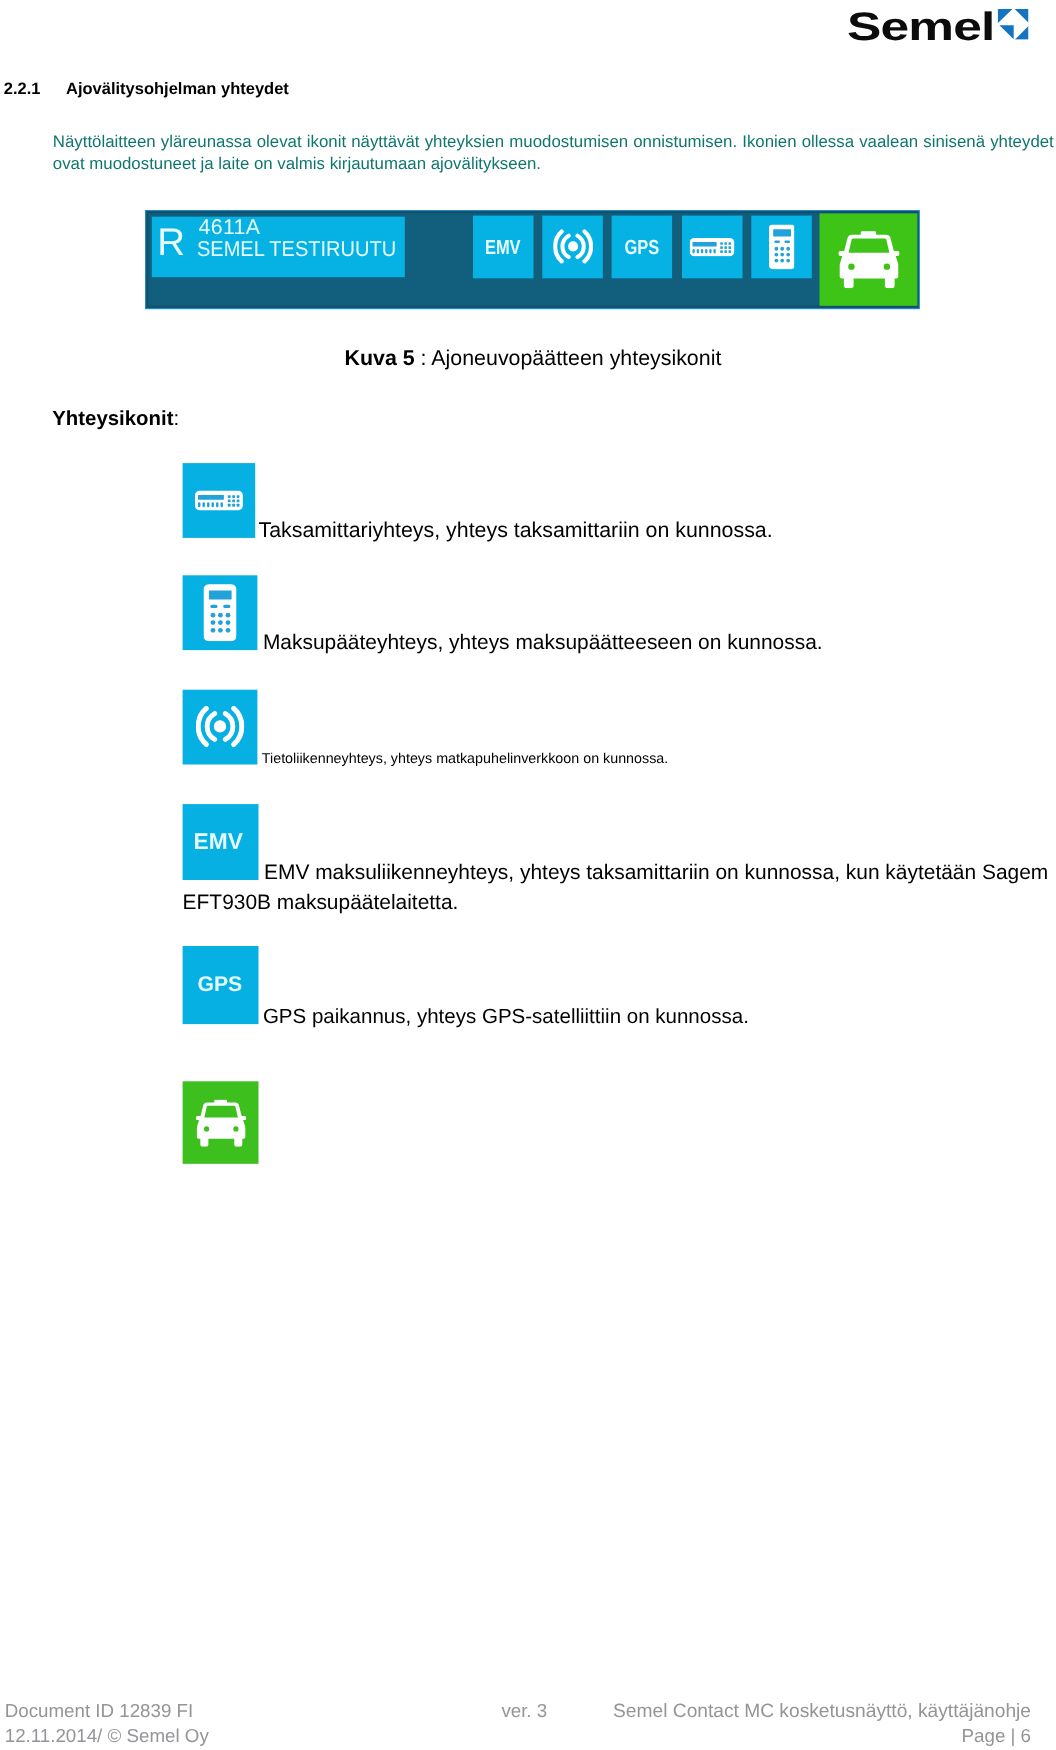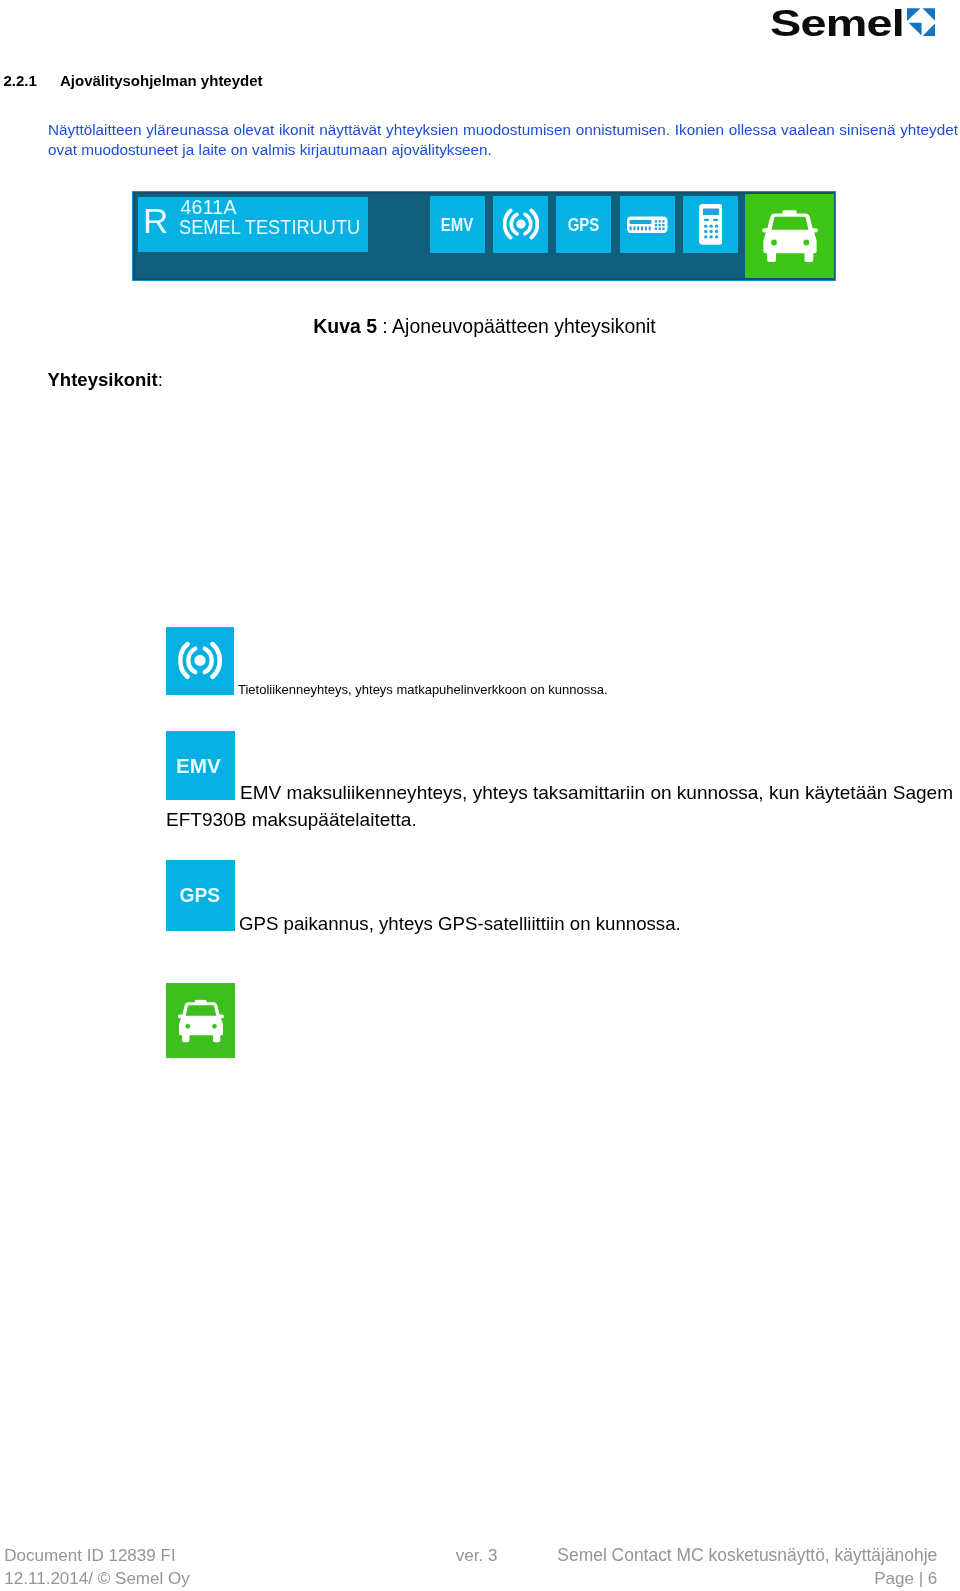--- a/index.html
+++ b/index.html
@@ -14,21 +14,21 @@
   letter-spacing:-0.6px;color:#0c0c0c;line-height:36px;
   transform:scaleX(1.3);transform-origin:left top;}
 .logo-mark{position:absolute;left:137.3px;top:7.7px;width:28px;height:28.3px;}
 
 
 .h3{position:absolute;left:3.5px;top:70px;font-size:15px;font-weight:bold;color:#000;line-height:22px;white-space:nowrap;}
 .h3 .num{display:inline-block;width:56.5px;}
 
 
 .intro{position:absolute;left:48px;top:120px;width:910px;font-size:15.3px;line-height:20.3px;
-  color:#1d4ed8;text-align:justify;margin:0;}
+  color:#0f766e;text-align:justify;margin:0;}
 
 
 .shot{position:absolute;left:132px;top:191px;width:704px;height:90px;background:#125e7d;
   border:1px solid #1f8ccd;box-sizing:border-box;}
 .shot:before{content:"";position:absolute;left:0;top:0;right:0;bottom:0;
   border:2px solid #12506f;pointer-events:none;}
 
 
 .caption{position:absolute;left:0;top:314px;width:969px;text-align:center;font-size:19.45px;
   line-height:24px;color:#000;white-space:nowrap;}
@@ -240,21 +240,35 @@
   </div>
 
   <div class="caption">
     <b>Kuva 5</b><span> : Ajoneuvopäätteen yhteysikonit</span>
   </div>
 
   <div class="seclabel">
     <b>Yhteysikonit</b><span>:</span>
   </div>
 
-
+  <div class="row r1">
+    <div class="ico ic-blue">
+      <svg viewBox="0 0 121 50" class="bi-wide">
+          <use href="#sym-taximeter"></use>
+        </svg>
+    </div><span class="txt">Taksamittariyhteys, yhteys taksamittariin on kunnossa.</span>
+  </div>
+
+  <div class="row r2">
+    <div class="ico ic-blue">
+      <svg viewBox="0 0 58 100" class="bi-tall">
+          <use href="#sym-payterm"></use>
+        </svg>
+    </div><span class="txt">Maksupääteyhteys, yhteys maksupäätteeseen on kunnossa.</span>
+  </div>
 
   <div class="row r3">
     <div class="ico ic-blue">
       <svg viewBox="0 0 113 100" class="bi">
           <use href="#sym-signal"></use>
         </svg>
     </div><span class="txt">Tietoliikenneyhteys, yhteys matkapuhelinverkkoon on kunnossa.</span>
   </div>
 
   <div class="row r4">

